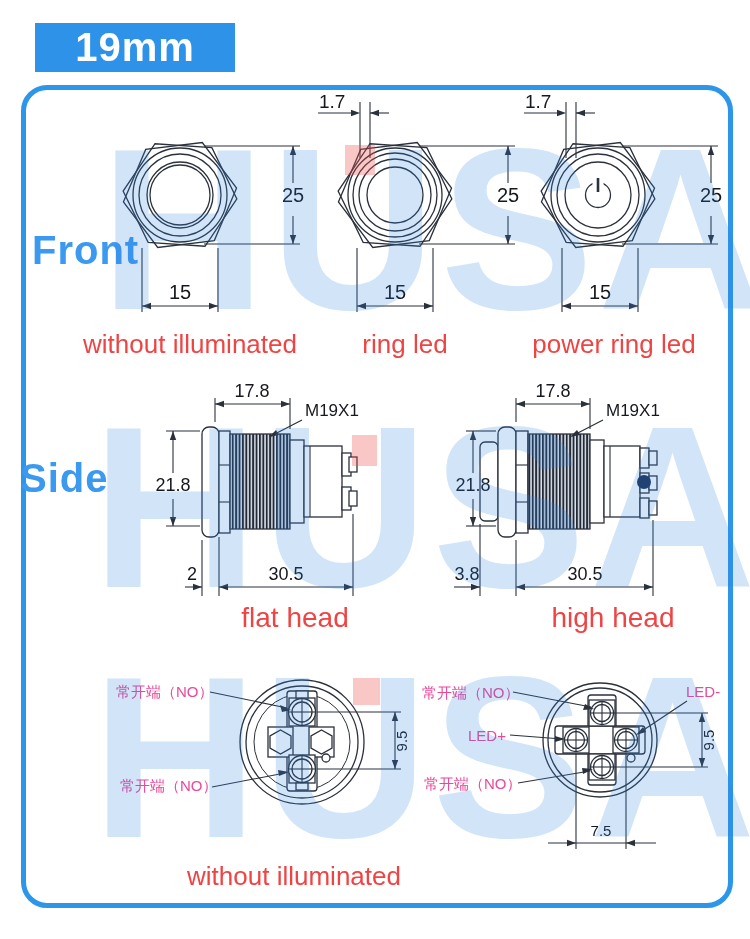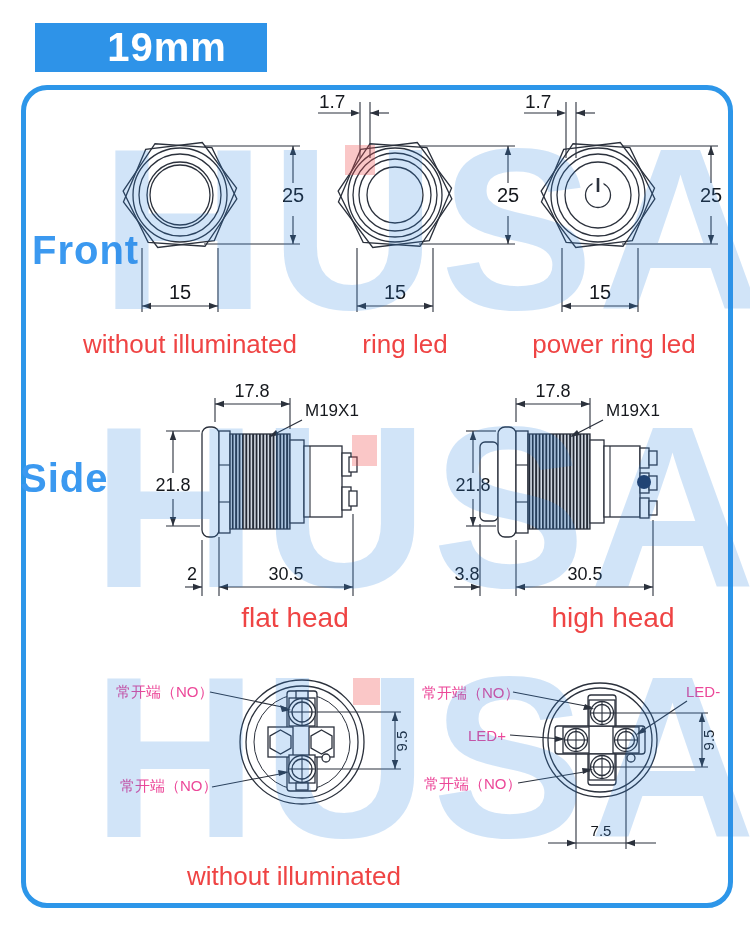--- a/index.html
+++ b/index.html
@@ -1,21 +1,21 @@
 <!DOCTYPE html>
 <html><head>
 <meta charset="utf-8">
 <style>
   html,body{margin:0;padding:0;background:#fff;}
   #stage{position:relative;width:750px;height:939px;background:#fff;overflow:hidden;
          font-family:"Liberation Sans",sans-serif;}
   .abs{position:absolute;}
   .badge{left:35px;top:23px;width:200px;height:49px;background:#2e93e8;color:#fff;
          font-size:40px;font-weight:bold;display:flex;align-items:center;justify-content:center;
-         z-index:3;letter-spacing:1px;padding-left:32px;}
+         z-index:3;letter-spacing:1px;}
   .frame{left:21px;top:85px;width:712px;height:823px;border:5px solid #2d96e9;border-radius:26px;
          box-sizing:border-box;z-index:0;background:#fff;}
   .rowlab{color:#3b99f0;font-size:40px;font-weight:600;z-index:2;letter-spacing:1px;}
   .cap{font-size:26px;color:#ef4444;transform:translateX(-50%);white-space:nowrap;z-index:2;}
   .cap2{font-size:28px;margin-left:35px;}
   .term{font-size:15px;color:#ec4899;z-index:2;white-space:nowrap;}
   .wm{z-index:5;pointer-events:none;font-weight:bold;font-size:230px;line-height:1;
       letter-spacing:4px;color:rgba(45,130,225,0.22);user-select:none;white-space:nowrap;}
   .wmdot{z-index:5;pointer-events:none;background:rgba(240,80,80,0.32);}
   svg{position:absolute;z-index:1;overflow:visible;}

